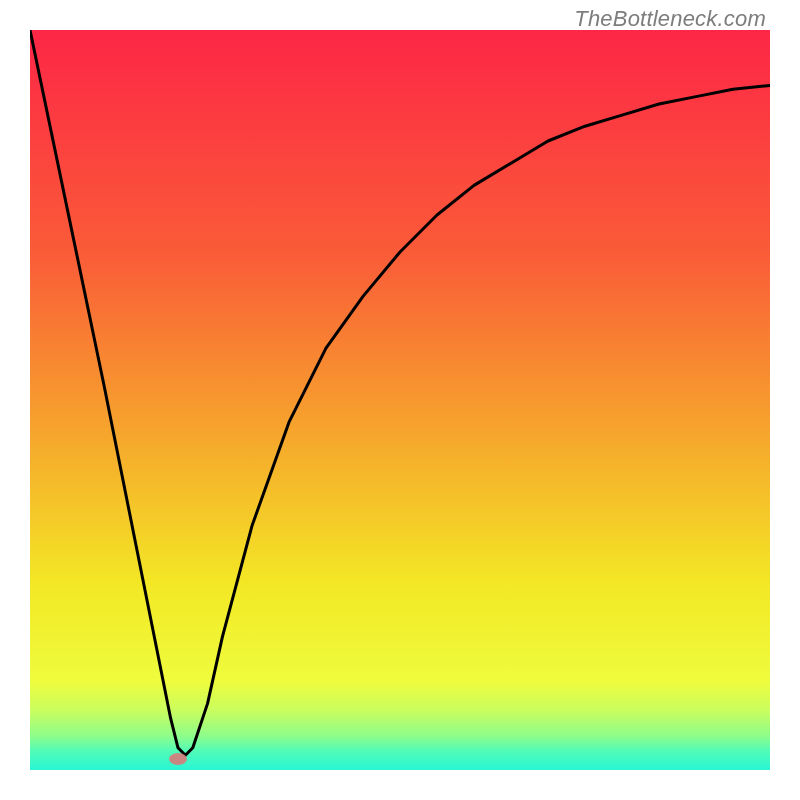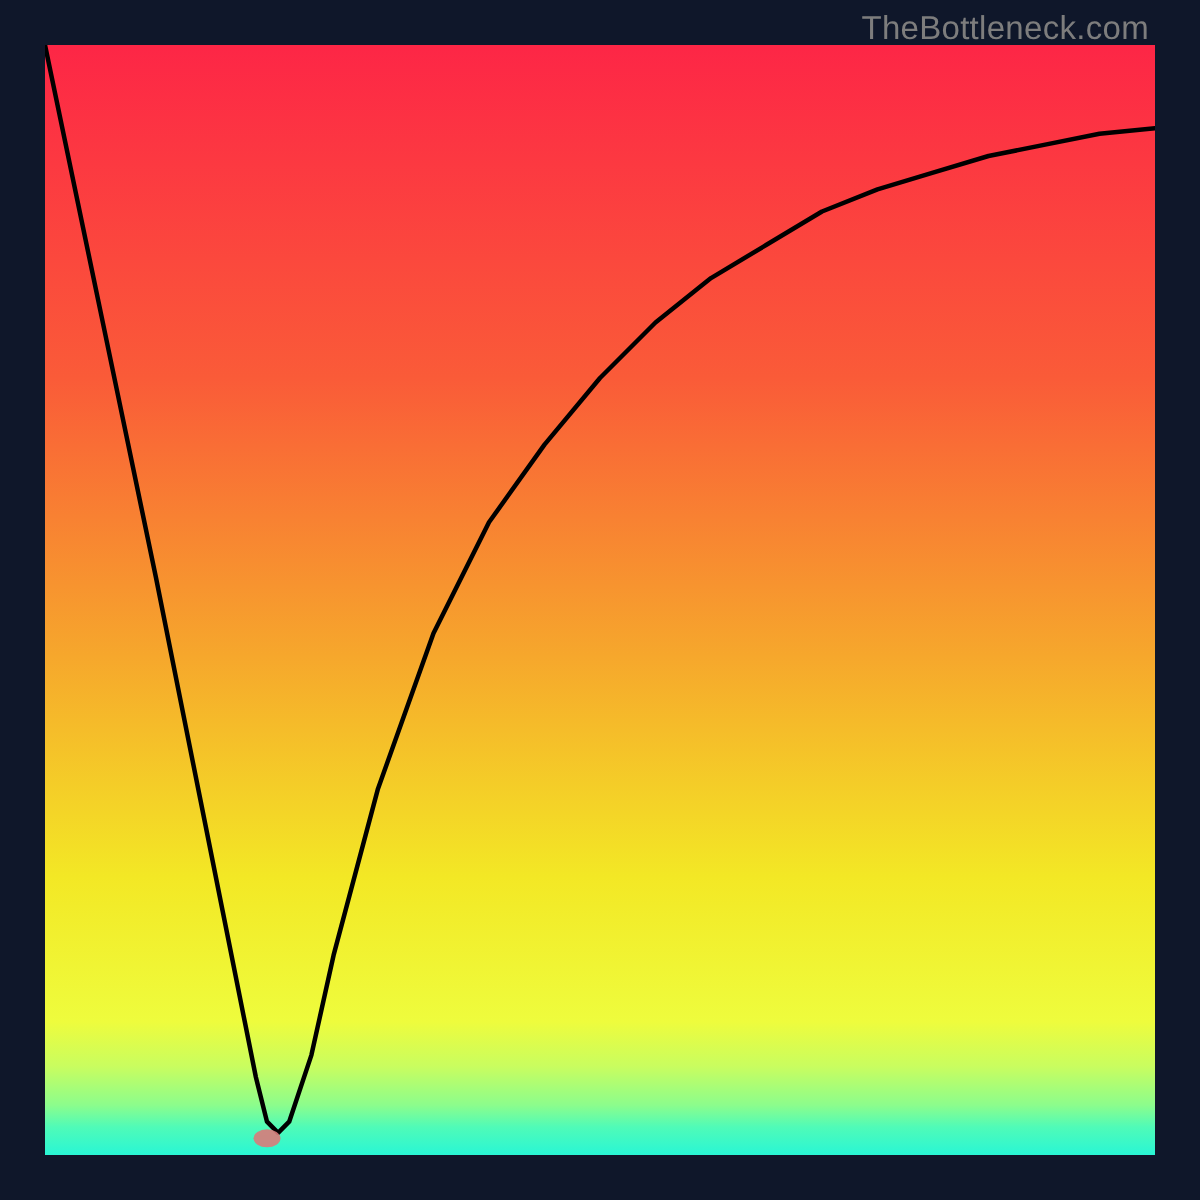--- a/index.html
+++ b/index.html
@@ -7,21 +7,22 @@
     padding: 0;
     width: 800px;
     height: 800px;
     background: #000;
     overflow: hidden;
     font-family: Arial, Helvetica, sans-serif;
   }
   .frame {
     position: absolute;
     inset: 0;
-    background: #0f172a;
+    background: #ffffff;
+    font-style: italic;
   }
   .plot-area {
     position: absolute;
     left: 30px;
     top: 30px;
     width: 740px;
     height: 740px;
     overflow: hidden;
   }
   .watermark {

